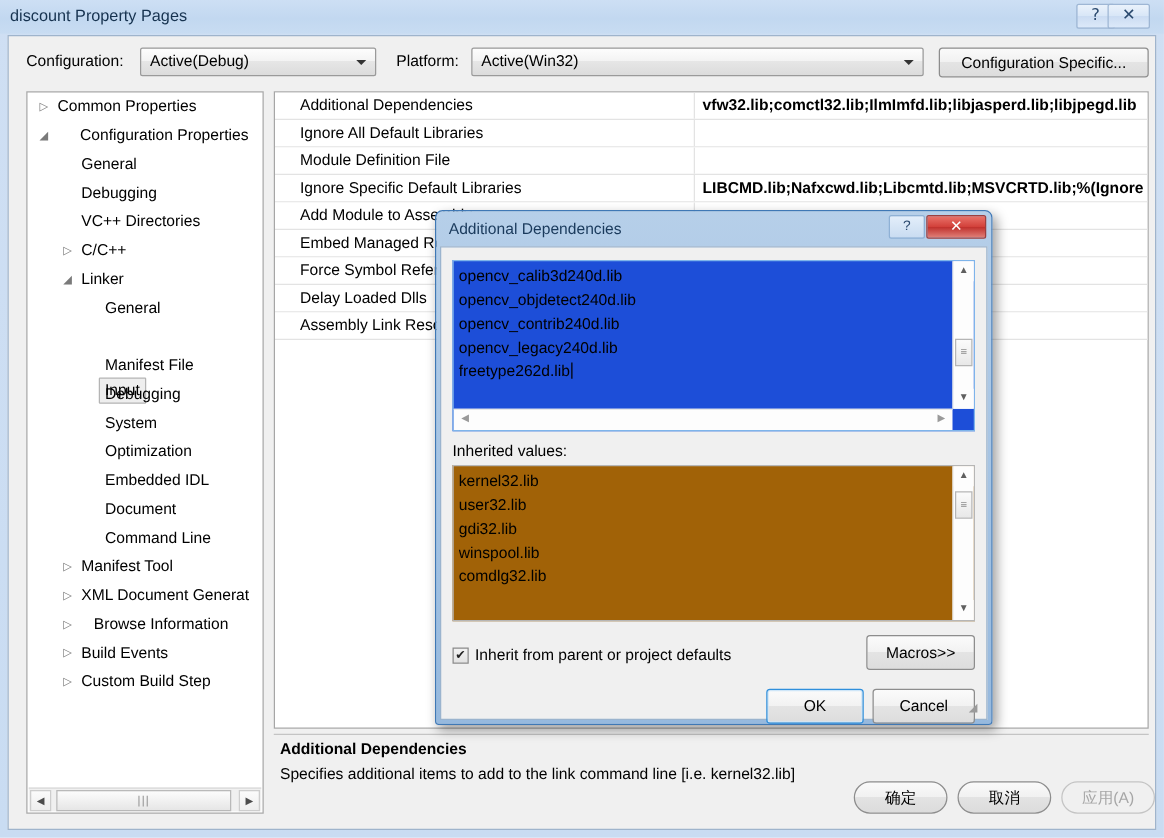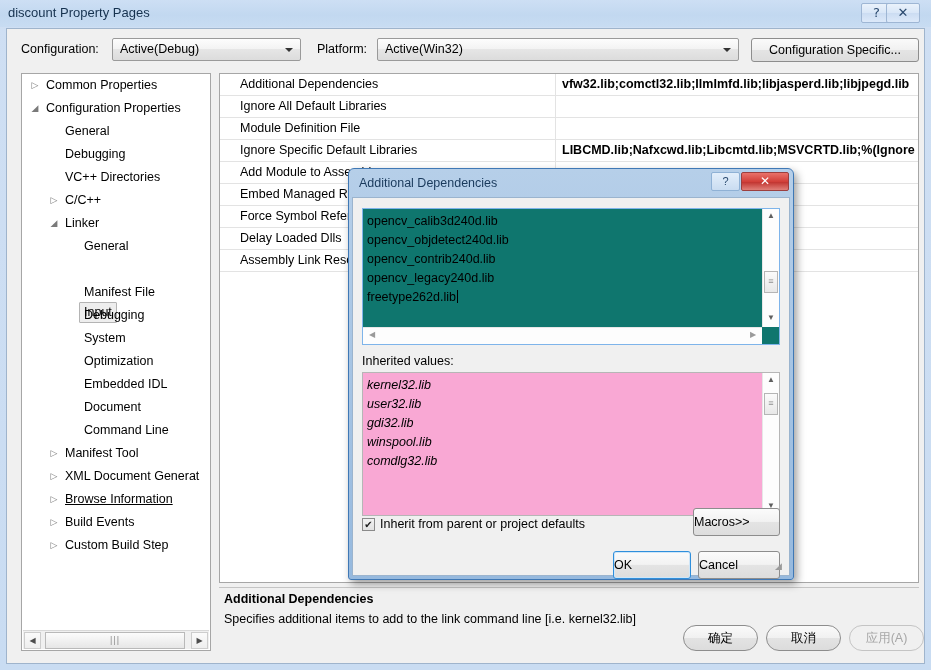--- a/index.html
+++ b/index.html
@@ -172,21 +172,21 @@
     text-align:center;line-height:17px;font-size:12px;color:#fff;font-weight:bold;
     box-sizing:border-box;cursor:default;
   }
   #dlg-body{
     position:absolute;left:3px;top:28px;width:438px;height:379px;
     background:#f0f0f0;border:1px solid #9bb4ce;box-sizing:border-box;
   }
   
   #edit-box{
     position:absolute;left:9px;top:10px;width:418px;height:137px;
-    background:#0f766e;border:1px solid #7eb4ea;box-sizing:border-box;
+    background:#1d4ed8;border:1px solid #7eb4ea;box-sizing:border-box;
   }
   #edit-text{
     position:absolute;left:4px;top:3px;width:388px;height:112px;overflow:hidden;
   }
   #edit-text .eline{
     height:19px;line-height:19px;font-size:12.5px;color:#000;white-space:nowrap;
   }
   .caret{display:inline-block;width:1px;height:13px;background:#000;vertical-align:-2px;margin-left:1px;}
   
   .vsb{
@@ -212,22 +212,22 @@
   }
   .hsb .hb{
     position:absolute;top:0;width:16px;height:16px;text-align:center;line-height:14px;
     font-size:8px;color:#9a9a9a;
   }
   .hsb .hb.lt{left:1px;}
   .hsb .hb.rt{right:1px;}
 
   #inh-label{position:absolute;left:9px;top:156px;font-size:12.5px;color:#000;}
   #inh-box{
-    position:absolute;left:9px;top:174px;width:418px;height:144px;
-    background:#f9a8d4;border:1px solid #b6b6b6;box-sizing:border-box;font-style:italic;
+    position:absolute;left:9px;top:174px;width:418px;height:125px;
+    background:#a16207;border:1px solid #b6b6b6;box-sizing:border-box;
   }
   #inh-text{position:absolute;left:4px;top:3px;width:390px;height:115px;overflow:hidden;}
   #inh-text .eline{height:19px;line-height:19px;font-size:12.5px;color:#000;white-space:nowrap;}
   #inh-vsb{
     position:absolute;top:0;right:0;width:17px;bottom:0;
     background:#fdfdfd;border-left:1px solid #e7e7e7;box-sizing:border-box;
   }
 
   #inherit-row{position:absolute;left:9px;top:318px;width:300px;height:20px;}
   #inherit-check{
@@ -235,21 +235,21 @@
     background:linear-gradient(180deg,#f2f2f2,#e2e2e2);
     border:1px solid #8a8a8a;box-sizing:border-box;
     font-size:10px;line-height:11px;text-align:center;color:#202020;cursor:default;
   }
   #inherit-label{position:absolute;left:18px;top:1px;font-size:12.5px;color:#000;white-space:nowrap;}
 
   .dbtn{
     position:absolute;height:28px;
     border:1px solid #8d8d8d;border-radius:3px;
     background:linear-gradient(180deg,#fbfbfb 0%,#f2f2f2 48%,#e4e4e4 49%,#dddddd 100%);
-    font-size:12.5px;text-align:left;line-height:26px;color:#000;
+    font-size:12.5px;text-align:center;line-height:26px;color:#000;
     box-sizing:border-box;cursor:default;
   }
   #btn-macros{left:340px;top:310px;width:87px;}
   #btn-ok{
     left:260px;top:353px;width:78px;
     border:1px solid #2f8fdc;box-shadow:0 0 0 1px #cfe6f8 inset;
   }
   #btn-cancel{left:345px;top:353px;width:82px;}
   #dlg-grip{
     position:absolute;right:4px;bottom:3px;width:10px;height:10px;
@@ -288,21 +288,21 @@
     </div>
 
     <div id="tree-panel">
       <div id="tree-scroll">
           <div class="tnode">
             <span class="tw" style="left: 6px;">▷</span>
             <span class="tlabel" style="left: 24px;">Common Properties</span>
           </div>
           <div class="tnode">
             <span class="tw" style="left: 6px;">◢</span>
-            <span class="tlabel" style="left: 24px;">Configuration Properties</span>
+            <span class="tlabel" style="left: 42px;">Configuration Properties</span>
           </div>
           <div class="tnode">
             <span class="tlabel" style="left: 43px;">General</span>
           </div>
           <div class="tnode">
             <span class="tlabel" style="left: 43px;">Debugging</span>
           </div>
           <div class="tnode">
             <span class="tlabel" style="left: 43px;">VC++ Directories</span>
           </div>
@@ -344,21 +344,21 @@
           <div class="tnode">
             <span class="tw" style="left: 25px;">▷</span>
             <span class="tlabel" style="left: 43px;">Manifest Tool</span>
           </div>
           <div class="tnode">
             <span class="tw" style="left: 25px;">▷</span>
             <span class="tlabel" style="left: 43px;">XML Document Generat</span>
           </div>
           <div class="tnode">
             <span class="tw" style="left: 25px;">▷</span>
-            <span class="tlabel" style="left: 43px; text-decoration: underline;">Browse Information</span>
+            <span class="tlabel" style="left: 53px;">Browse Information</span>
           </div>
           <div class="tnode">
             <span class="tw" style="left: 25px;">▷</span>
             <span class="tlabel" style="left: 43px;">Build Events</span>
           </div>
           <div class="tnode">
             <span class="tw" style="left: 25px;">▷</span>
             <span class="tlabel" style="left: 43px;">Custom Build Step</span>
           </div>
         </div>

